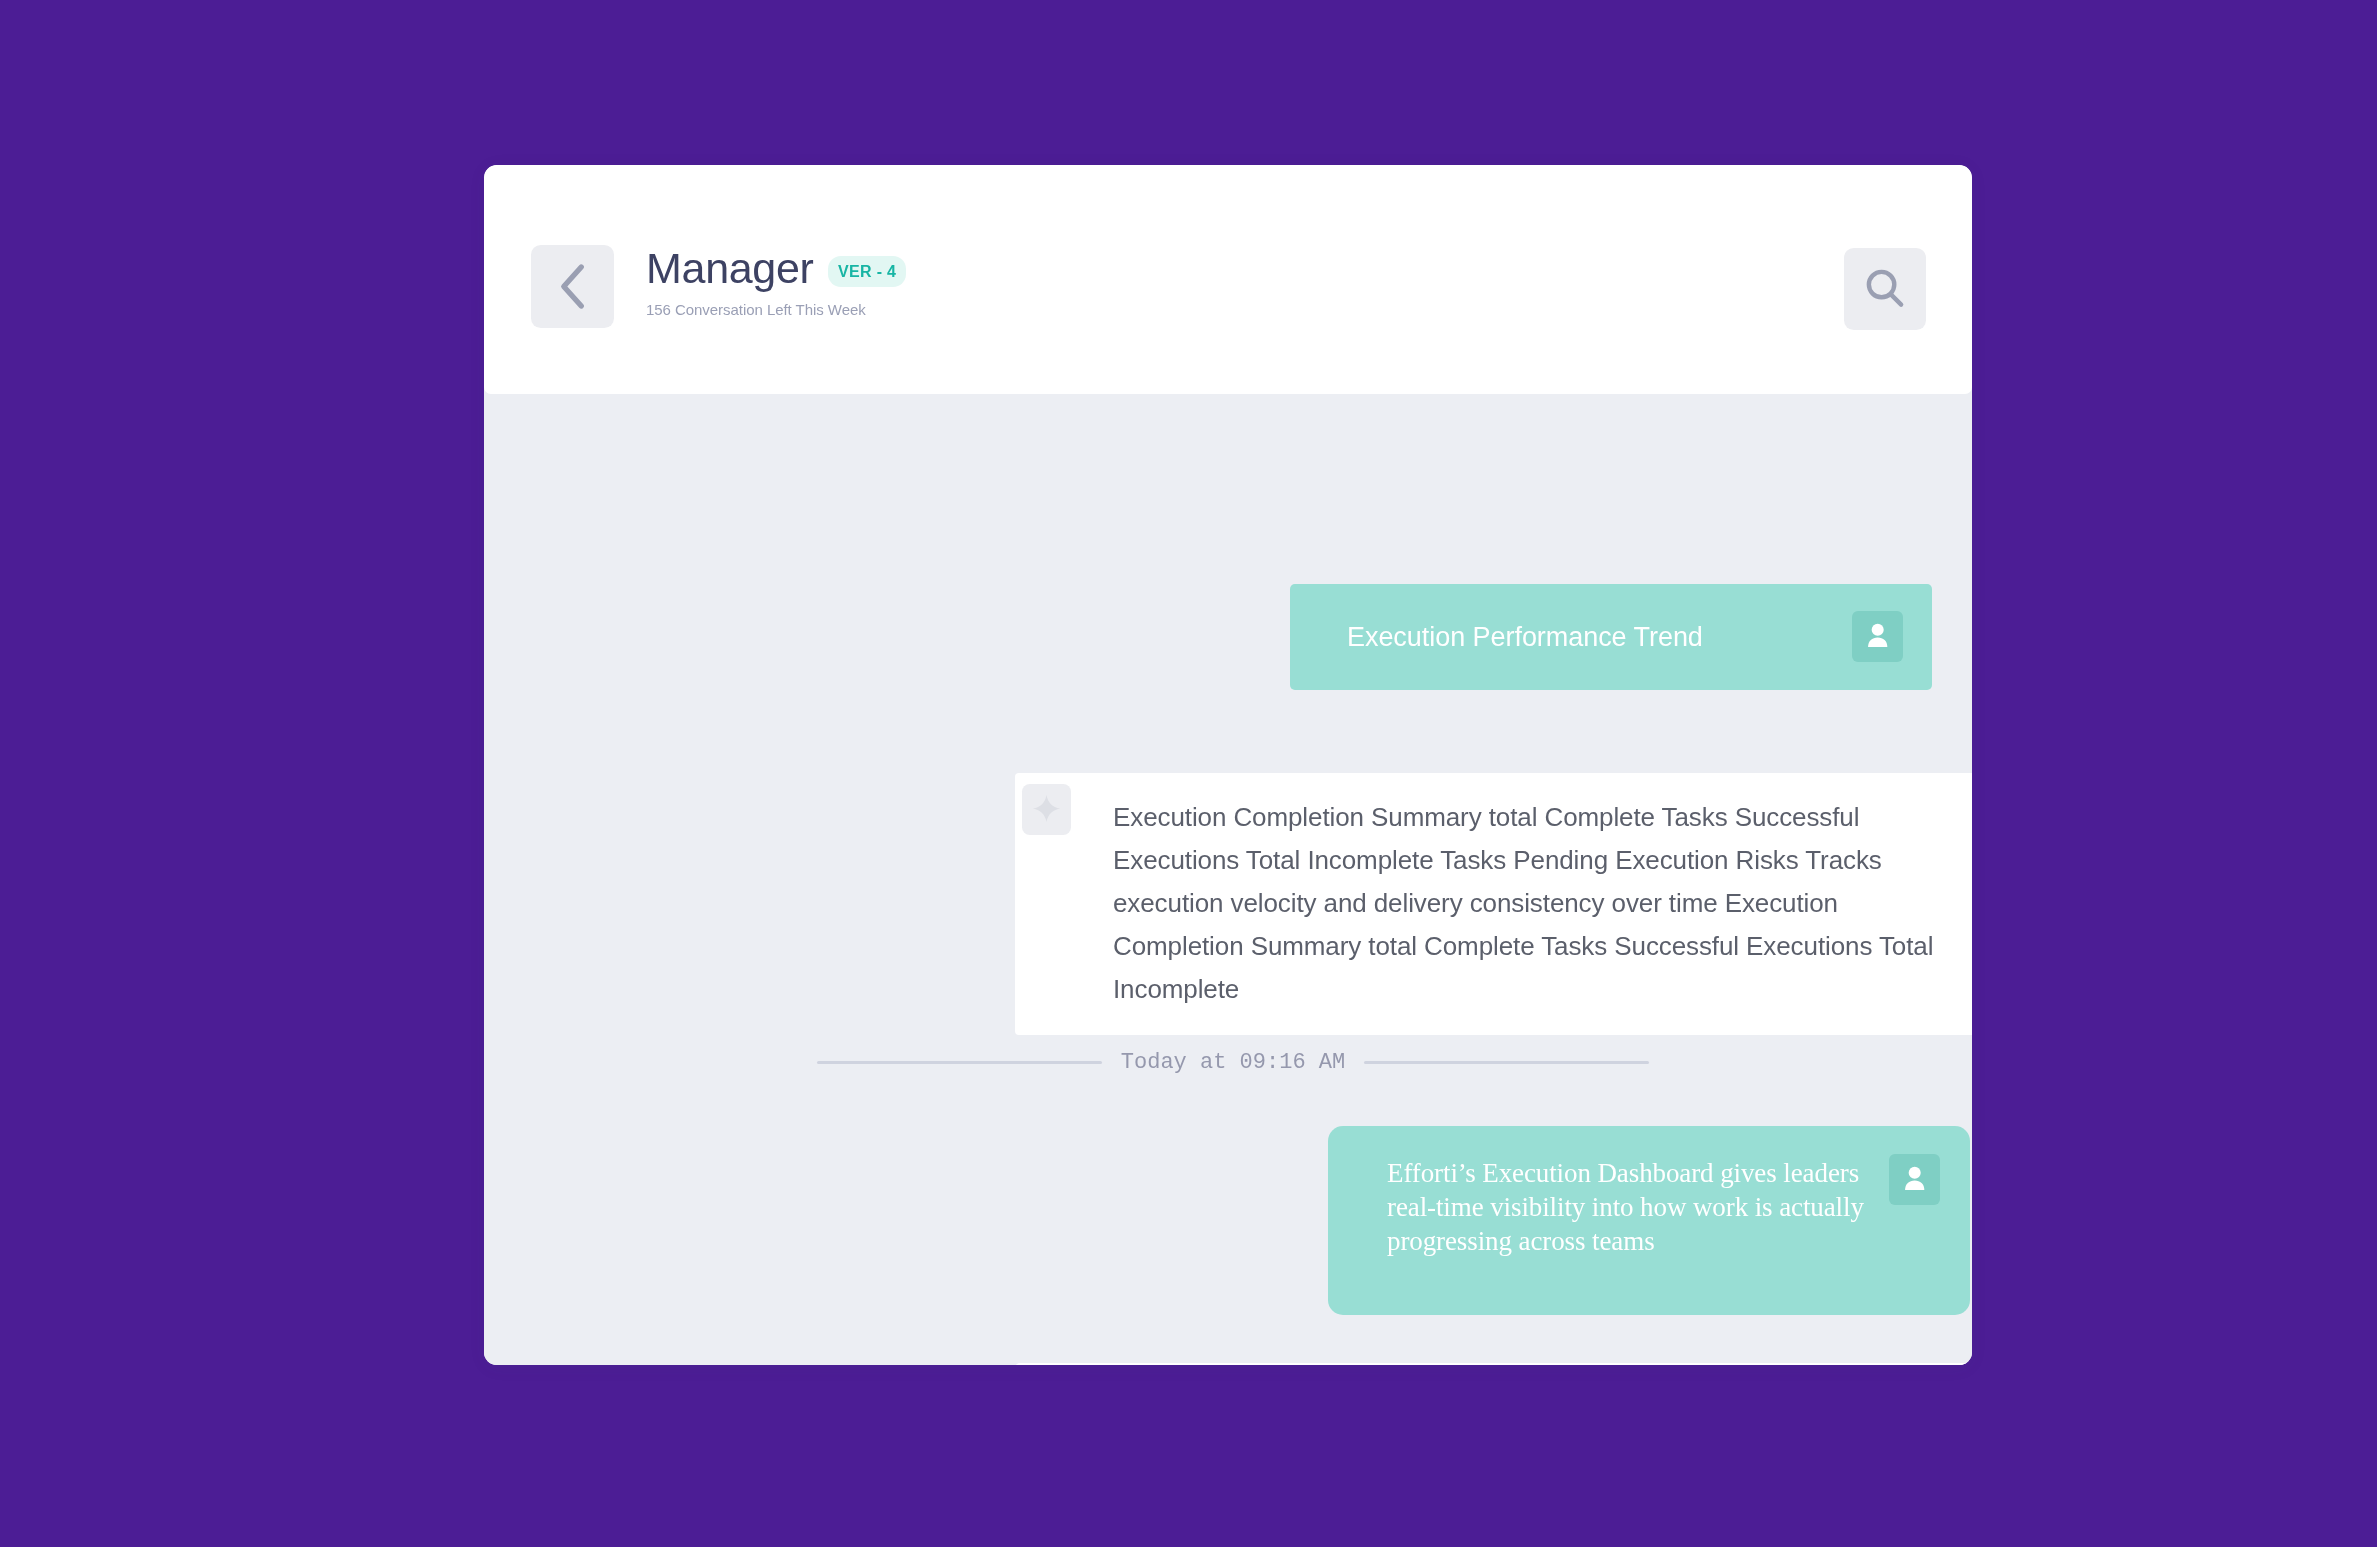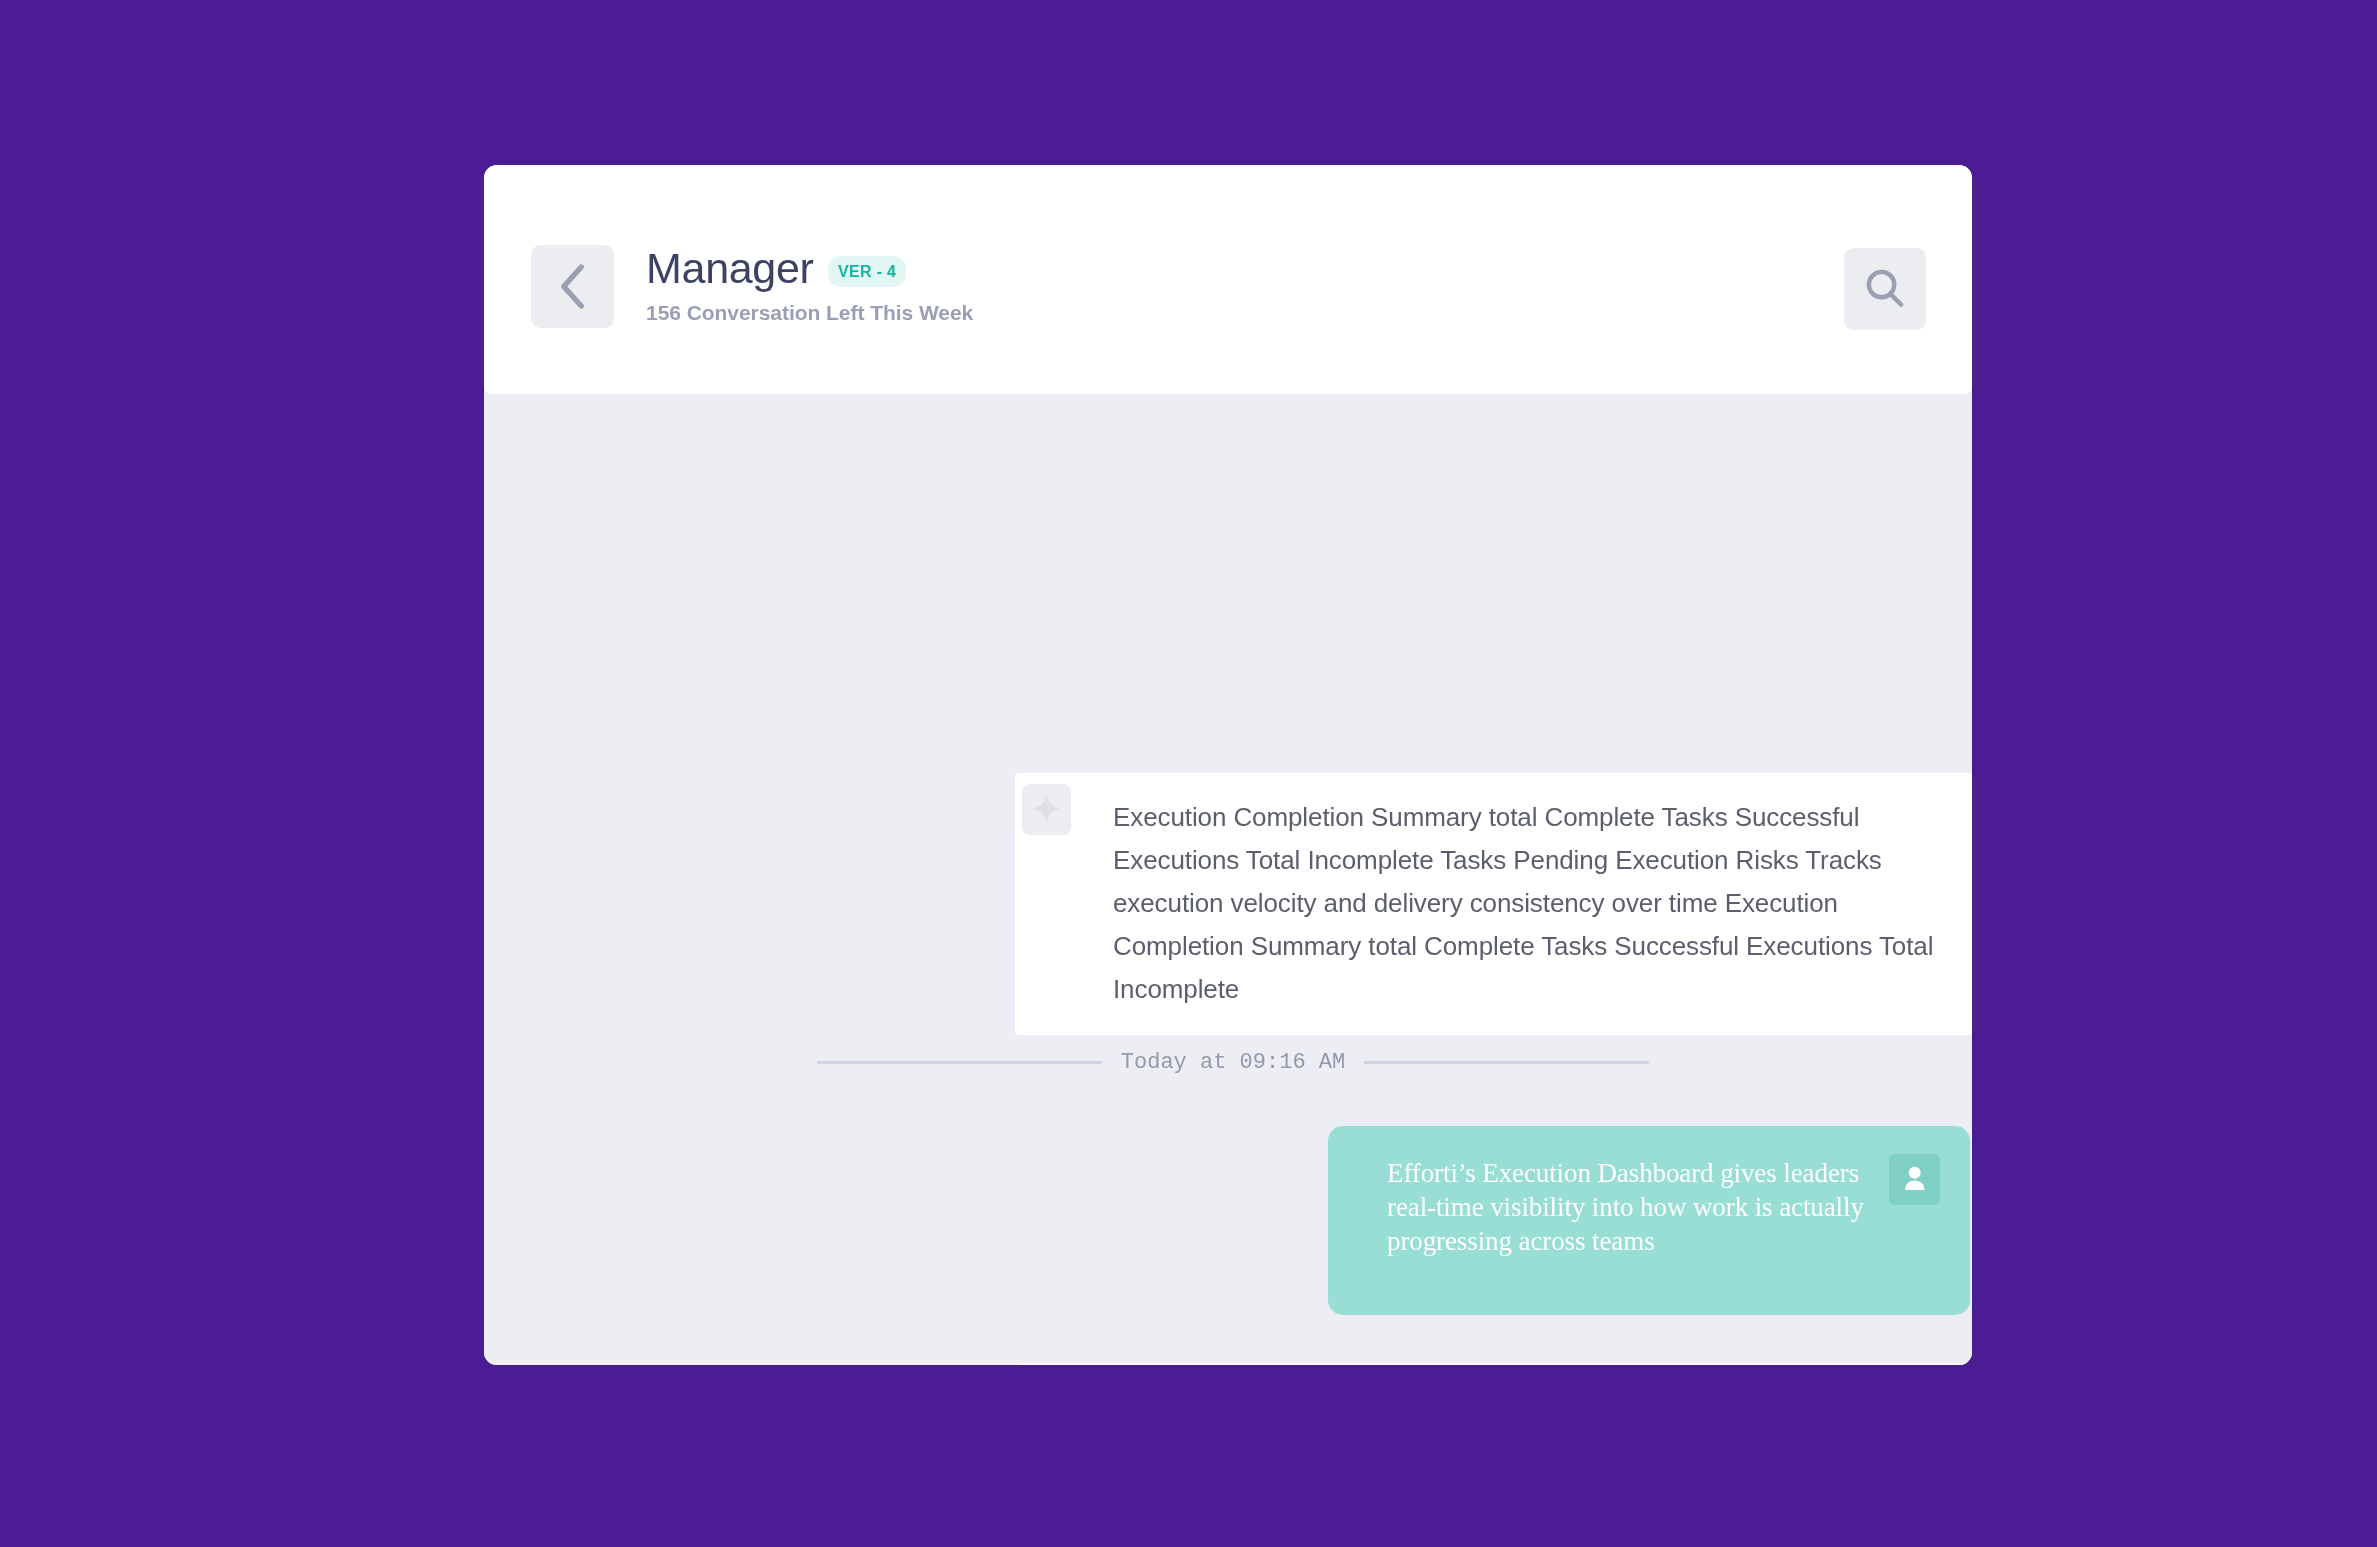--- a/index.html
+++ b/index.html
@@ -86,22 +86,22 @@
     letter-spacing: 0.3px;
     padding: 6.4px 9.8px 5.9px 9.8px;
     border-radius: 13px;
     position: relative;
     top: 2.9px;
     white-space: nowrap;
   }
 
   .chat-subtitle {
     margin-top: 10.8px;
-    font-size: 21px;
-    font-weight: 700;
+    font-size: 15px;
+    font-weight: 400;
     color: #9A9FB5;
     letter-spacing: -0.05px;
     white-space: nowrap;
   }
 
   .search-button {
     position: absolute;
     right: 46px;
     top: 83px;
     width: 82px;
@@ -296,20 +296,31 @@
             <circle cx="38" cy="36" r="26" stroke="#9A9FB2" stroke-width="9"></circle>
             <path d="M57 56 L78 77" stroke="#9A9FB2" stroke-width="9" stroke-linecap="round"></path>
           </svg>
         </span>
       </div>
 
     </div>
 
     <div class="chat-body">
 
+      <div class="bubble-user-1">
+        <div class="bubble-text">Execution Performance Trend</div>
+        <div class="avatar-chip">
+          <span>
+            <svg width="25.4" height="27" viewBox="0 0 52 56" fill="none">
+              <circle cx="26" cy="16" r="12.5" fill="#FFFFFF"></circle>
+              <path d="M6 52 C6 39 14.5 32 26 32 C37.5 32 46 39 46 52 Z" fill="#FFFFFF"></path>
+            </svg>
+          </span>
+        </div>
+      </div>
 
       <div class="bubble-bot">
         <div class="bot-avatar">
           <span>
             <svg width="31" height="31" viewBox="0 0 64 64" fill="none">
               <path d="M32 4 C35 20 44 29 60 32 C44 35 35 44 32 60 C29 44 20 35 4 32 C20 29 29 20 32 4 Z" fill="#DDDFE5"></path>
             </svg>
           </span>
         </div>
         <div class="bot-message-text">Execution Completion Summary total Complete Tasks Successful Executions Total Incomplete Tasks Pending Execution Risks Tracks execution velocity and delivery consistency over time Execution Completion Summary total Complete  Tasks Successful Executions Total Incomplete</div>

